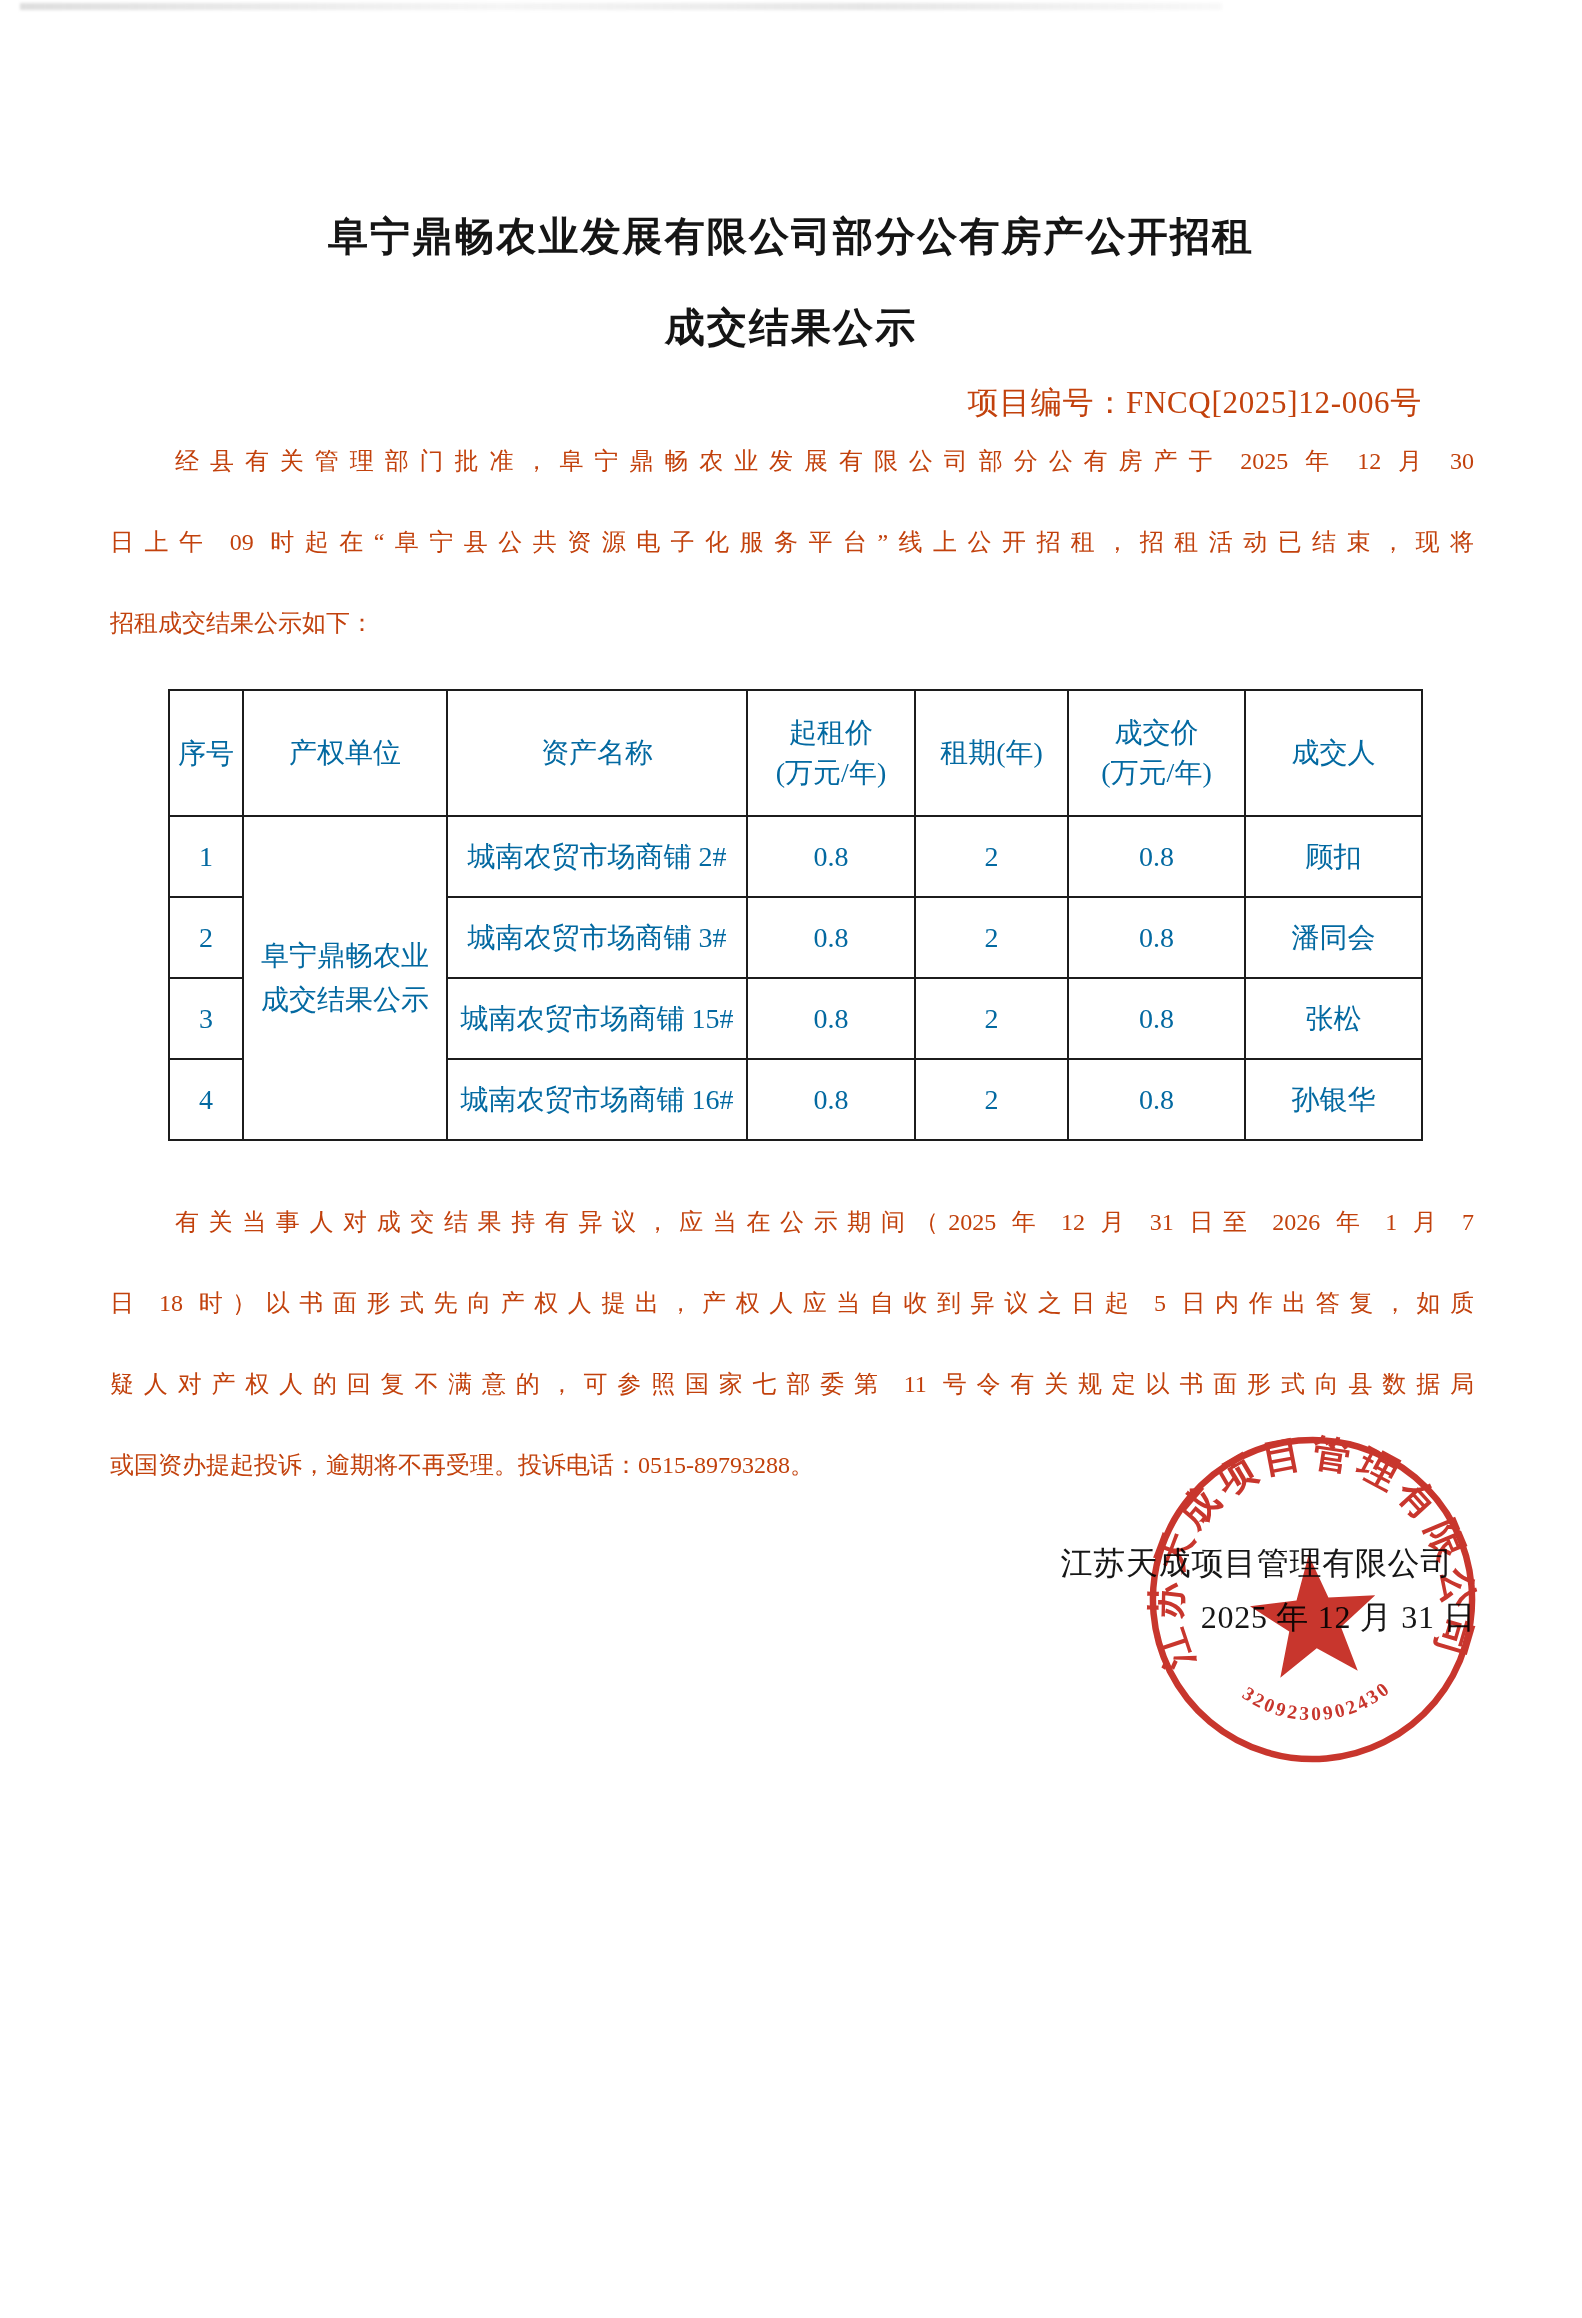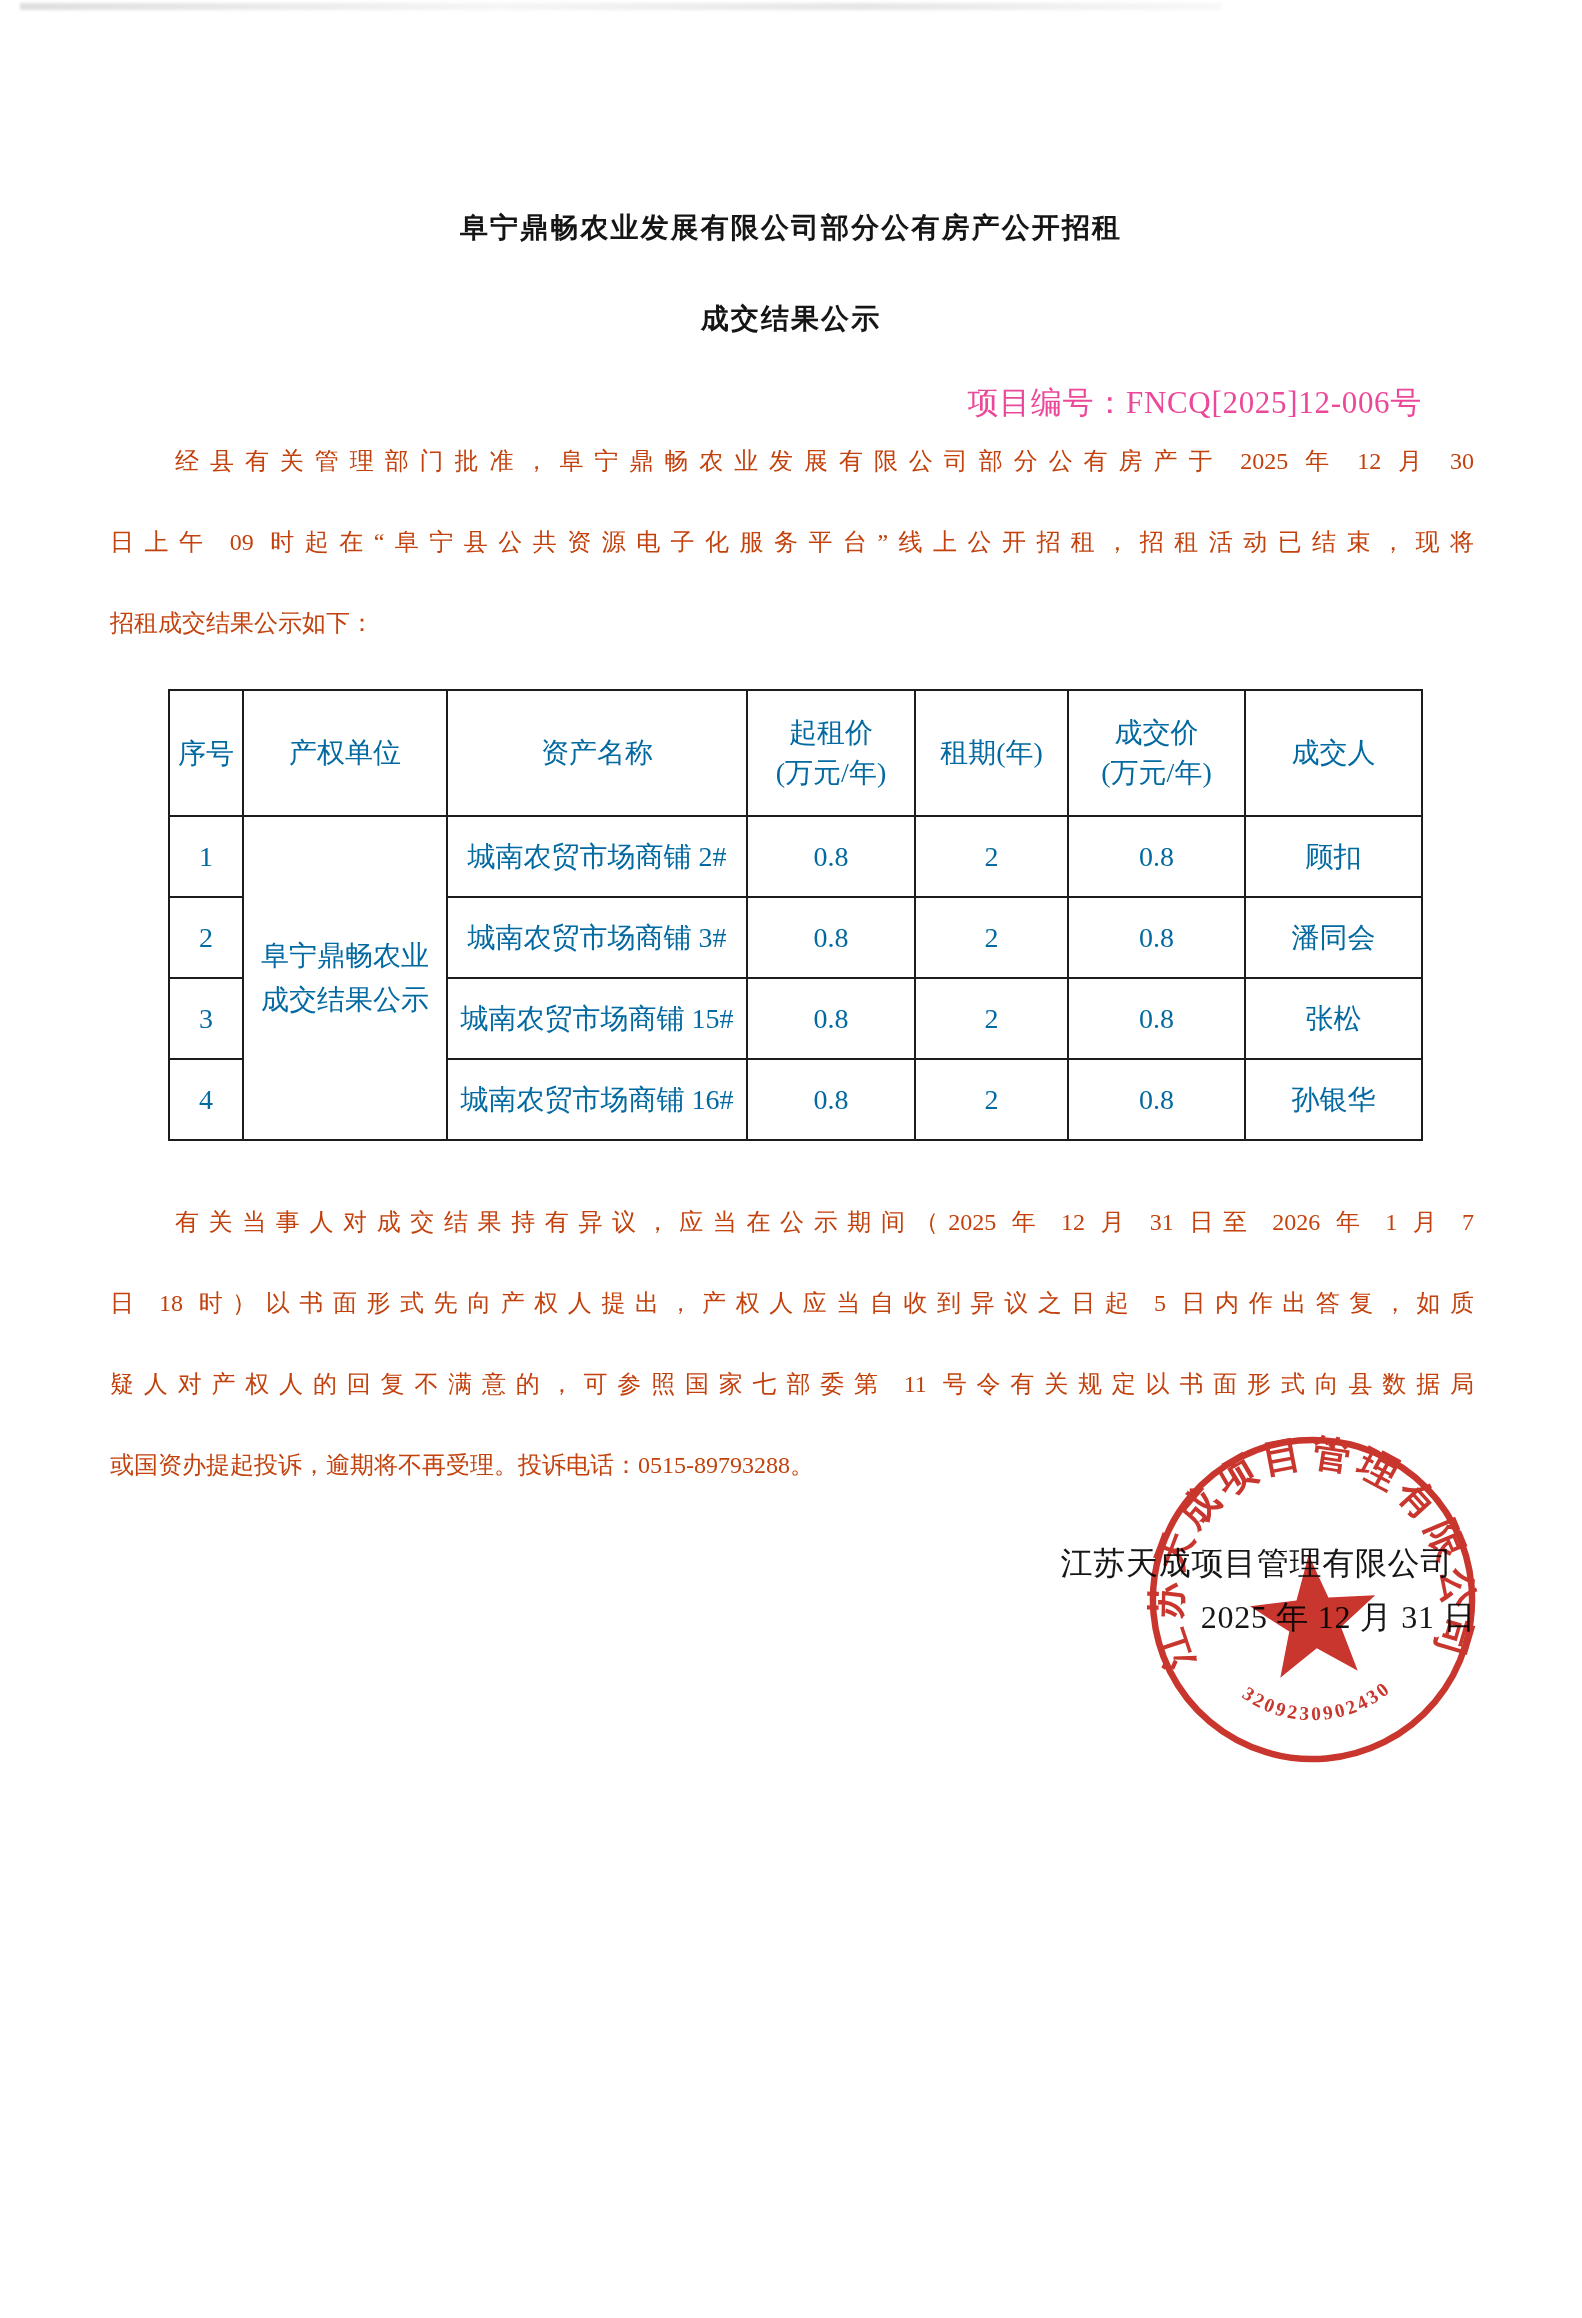--- a/index.html
+++ b/index.html
@@ -13,27 +13,27 @@
     overflow:hidden;
   }
   .scan-smudge{
     position:absolute;left:20px;top:2.8px;width:1202px;height:7px;
     background:linear-gradient(90deg,rgba(160,160,160,.35),rgba(190,190,190,.15) 40%,rgba(170,170,170,.3) 70%,rgba(200,200,200,.12));
     filter:blur(1.4px);
   }
   .title{
     position:absolute;left:0;width:100%;
     text-align:center;font-weight:bold;
-    font-size:28px;letter-spacing:2.1px;color:#151515;
+    font-size:40px;letter-spacing:2.1px;color:#151515;
   }
   .title-1{top:209px;}
   .title-2{top:300px;}
   .project-no{
     position:absolute;right:160px;top:382px;
-    font-size:31px;color:#ec4899;letter-spacing:0.7px;
+    font-size:31px;color:#c2410c;letter-spacing:0.7px;
   }
   .para{
     position:absolute;left:110px;width:1364px;
     font-size:24px;line-height:81px;color:#c2410c;
   }
   .para .ln{
     text-align:justify;text-align-last:justify;
     white-space:nowrap;height:81px;overflow:visible;
   }
   .para .ln.short{text-align-last:left;white-space:normal;}

